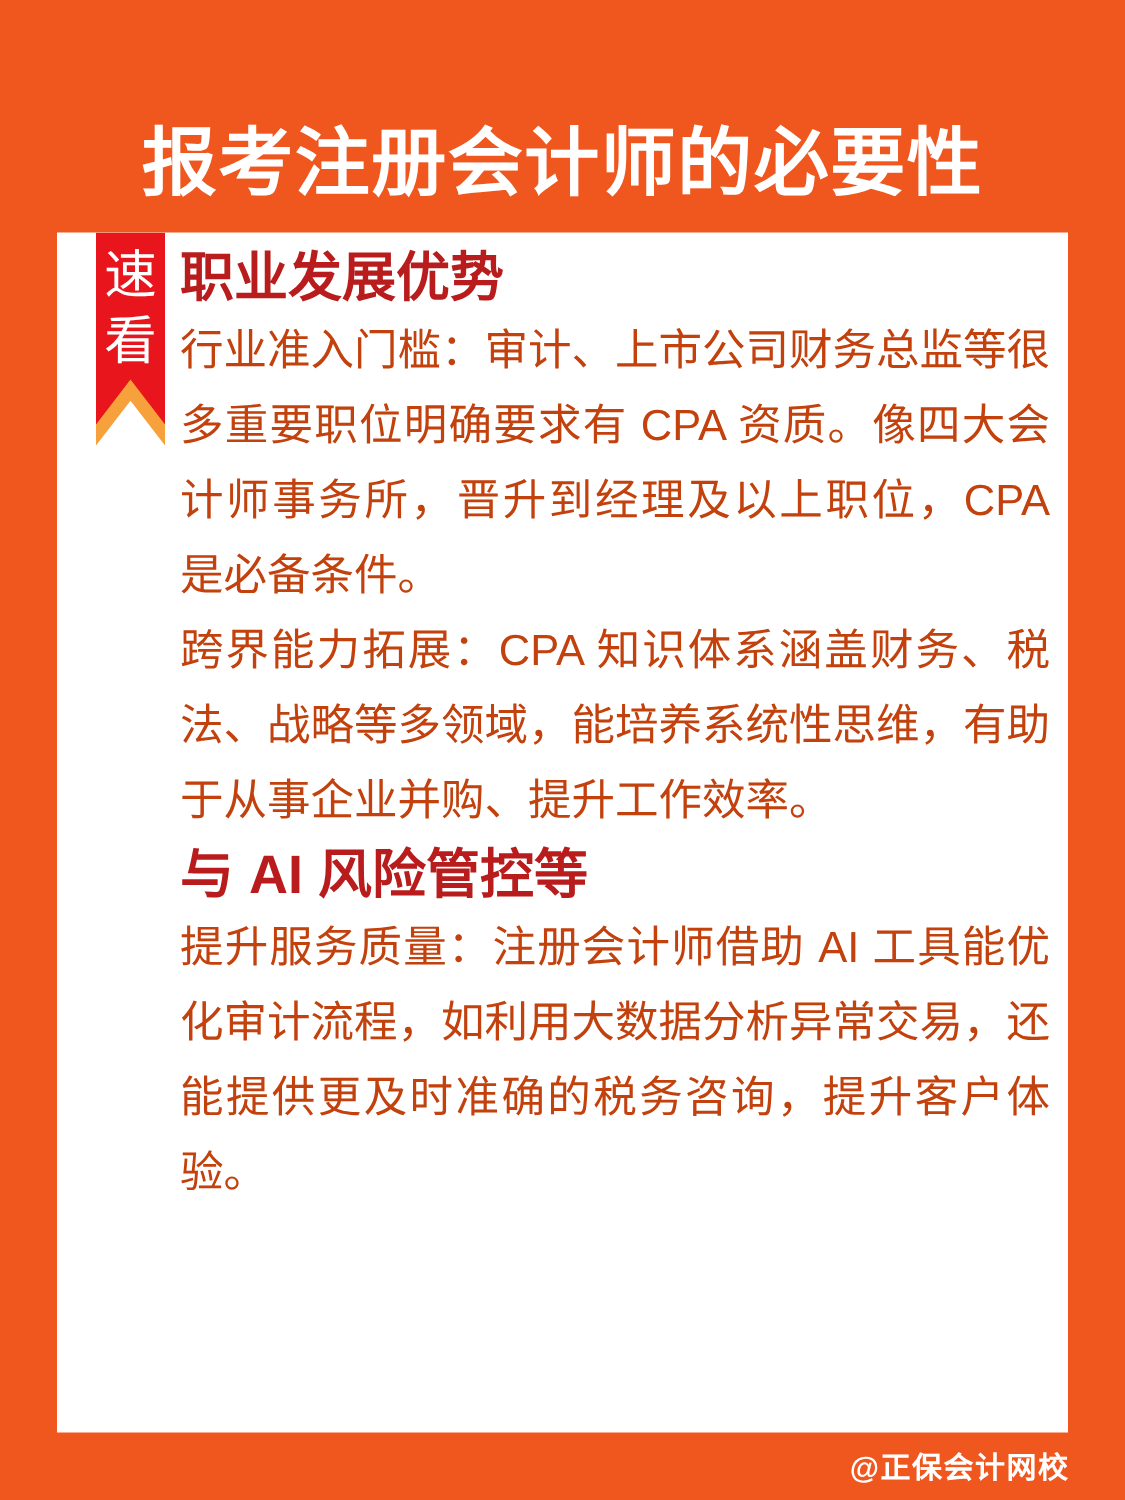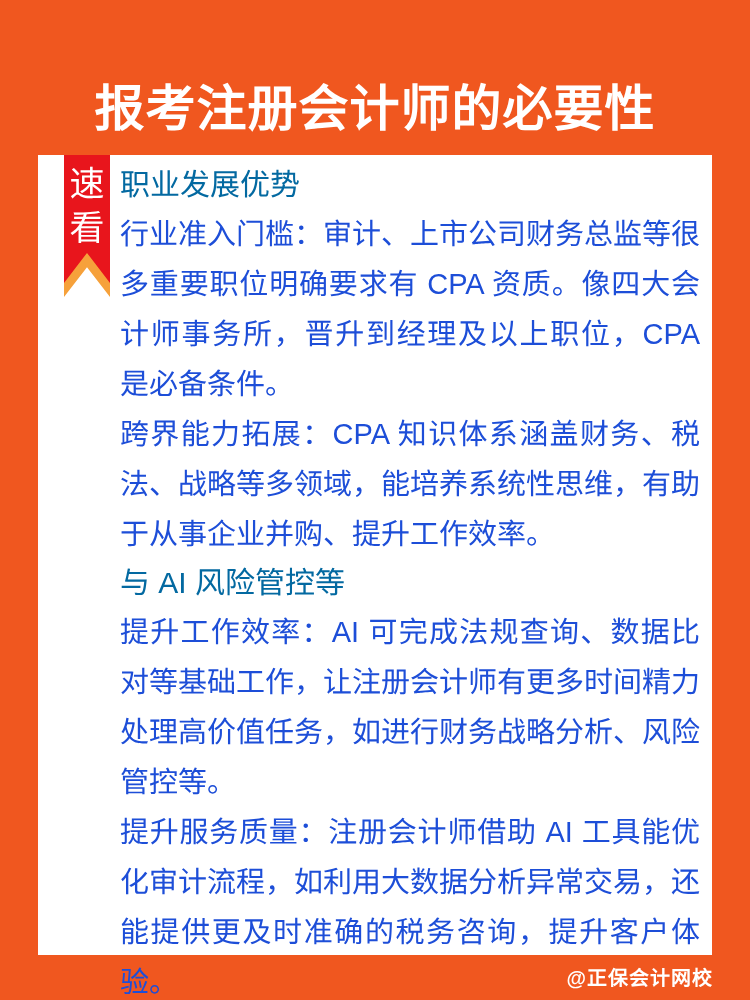--- a/index.html
+++ b/index.html
@@ -93,28 +93,28 @@
   }
   
   .content {
     position: absolute;
     left: 82px;
     top: 6px;
     width: 580px;
   }
   .section-heading {
     margin: 0;
-    color: #0369a1;
-    font-size: 30px;
-    font-weight: 400;
+    color: #b91c1c;
+    font-size: 36px;
+    font-weight: 700;
     line-height: 48px;
   }
   .content p {
     margin: 0;
-    color: #1d4ed8;
+    color: #c2410c;
     font-size: 29px;
     font-weight: 400;
     line-height: 50px;
     text-align: justify;
     text-justify: inter-ideograph;
   }
   
   .watermark {
     position: absolute;
     right: 37px;
@@ -148,21 +148,20 @@
     <div class="content">
 
       <div class="section">
         <h2 class="section-heading">职业发展优势</h2>
         <p>行业准入门槛：审计、上市公司财务总监等很多重要职位明确要求有 CPA 资质。像四大会计师事务所，晋升到经理及以上职位，CPA 是必备条件。</p>
         <p>跨界能力拓展：CPA 知识体系涵盖财务、税法、战略等多领域，能培养系统性思维，有助于从事企业并购、提升工作效率。</p>
       </div>
 
       <div class="section">
         <h2 class="section-heading">与 AI 风险管控等</h2>
-        <p>提升工作效率：AI 可完成法规查询、数据比对等基础工作，让注册会计师有更多时间精力处理高价值任务，如进行财务战略分析、风险管控等。</p>
         <p>提升服务质量：注册会计师借助 AI 工具能优化审计流程，如利用大数据分析异常交易，还能提供更及时准确的税务咨询，提升客户体验。</p>
       </div>
 
     </div>
   </div>
 
   <div class="watermark">@正保会计网校</div>
 
 </div>
 

